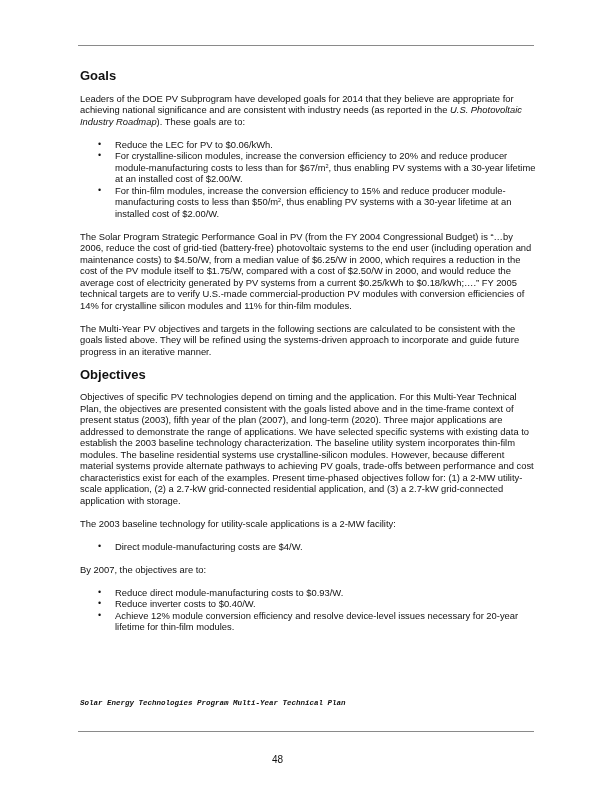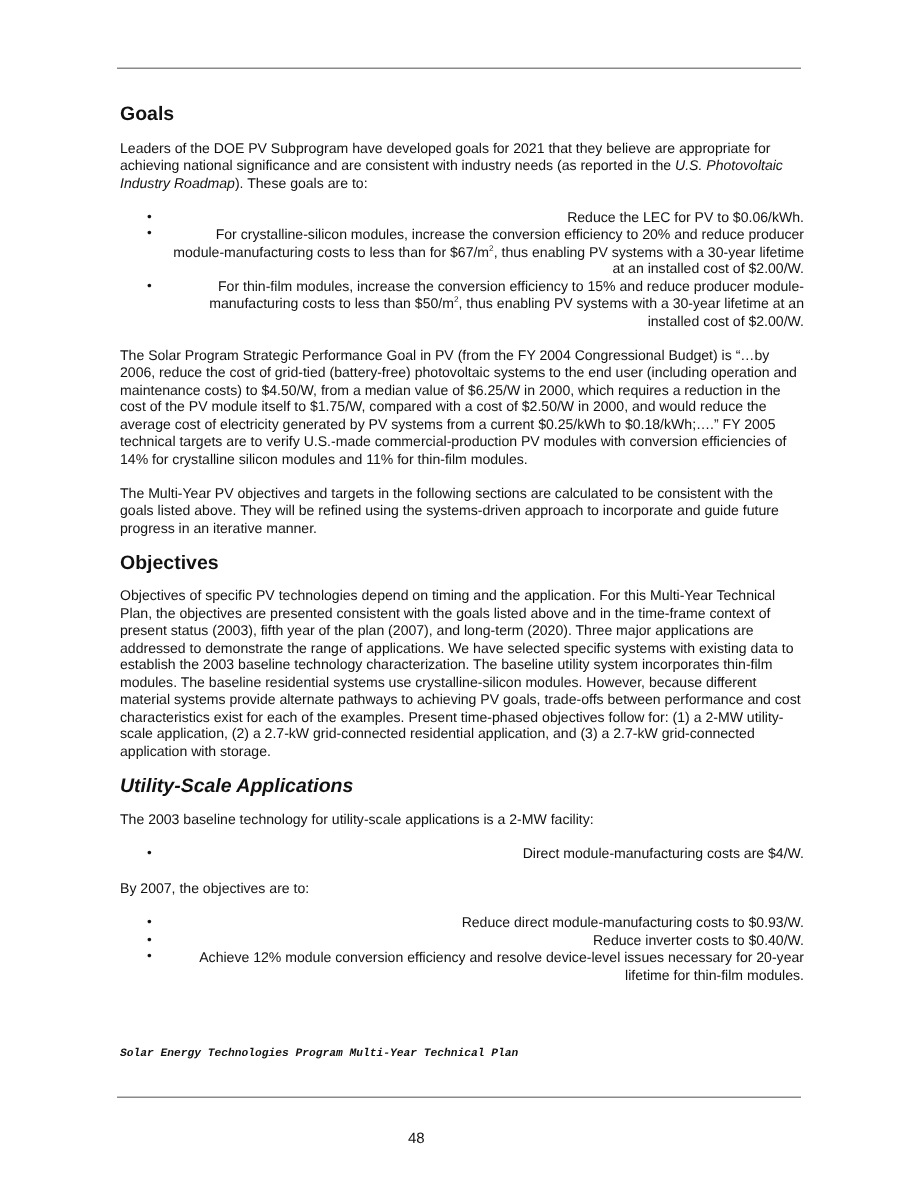--- a/index.html
+++ b/index.html
@@ -5,46 +5,45 @@
     html, body { margin: 0; padding: 0; background: #ffffff; }
     body { width: 612px; height: 792px; position: relative; overflow: hidden;
            font-family: "Liberation Sans", sans-serif; color: #111111; }
     .rule { position: absolute; left: 78px; width: 456px; height: 0; border-top: 1px solid #8a8a8a; }
     .content { position: absolute; left: 80px; top: 70px; width: 456px;
                font-size: 9.4px; line-height: 11.5px; }
     .h { font-weight: bold; margin: 0 0 11px 0; font-size: 13px; }
     .h.it { font-style: italic; }
     p { margin: 0 0 11.5px 0; }
     ul { margin: 0 0 11.5px 0; padding: 0; list-style: none; }
-    li { position: relative; padding-left: 35px; margin: 0; text-align: right; }
+    li { position: relative; padding-left: 35px; margin: 0; }
     li::before { content: "\2022"; position: absolute; left: 18px; top: 0; font-size: 9px; }
     sup { font-size: 5.5px; line-height: 0; vertical-align: 3.5px; }
     .footer { position: absolute; left: 80px; top: 699px; font-size: 7.5px; font-weight: bold; font-style: italic; font-family: Liberation Mono, monospace; }
     .pagenum { position: absolute; left: 0; width: 555px; top: 754px; text-align: center; font-size: 10px; }
   </style>
 </head>
 <body>
 
 <div class="rule" style="top:45px;"></div>
 
 <div class="content">
   <div class="h">Goals</div>
-  <p><span>Leaders of the DOE PV Subprogram have developed goals for 2021 that they believe are appropriate for achieving national significance and are consistent with industry needs (as reported in the </span><i>U.S. Photovoltaic Industry Roadmap</i><span>). These goals are to:</span></p>
+  <p><span>Leaders of the DOE PV Subprogram have developed goals for 2014 that they believe are appropriate for achieving national significance and are consistent with industry needs (as reported in the </span><i>U.S. Photovoltaic Industry Roadmap</i><span>). These goals are to:</span></p>
   <ul>
     <li><span>Reduce the LEC for PV to $0.06/kWh.</span></li>
     <li><span>For crystalline-silicon modules, increase the conversion efficiency to 20% and reduce producer module-manufacturing costs to less than for $67/m</span><sup>2</sup><span>, thus enabling PV systems with a 30-year lifetime at an installed cost of $2.00/W.</span></li>
     <li><span>For thin-film modules, increase the conversion efficiency to 15% and reduce producer module-manufacturing costs to less than $50/m</span><sup>2</sup><span>, thus enabling PV systems with a 30-year lifetime at an installed cost of $2.00/W.</span></li>
   </ul>
   <p>The Solar Program Strategic Performance Goal in PV (from the FY 2004 Congressional Budget) is “…by 2006, reduce the cost of grid-tied (battery-free) photovoltaic systems to the end user (including operation and maintenance costs) to $4.50/W, from a median value of $6.25/W in 2000, which requires a reduction in the cost of the PV module itself to $1.75/W, compared with a cost of $2.50/W in 2000, and would reduce the average cost of electricity generated by PV systems from a current $0.25/kWh to $0.18/kWh;….”  FY 2005 technical targets are to verify U.S.-made commercial-production PV modules with conversion efficiencies of 14% for crystalline silicon modules and 11% for thin-film modules.</p>
   <p>The Multi-Year PV objectives and targets in the following sections are calculated to be consistent with the goals listed above. They will be refined using the systems-driven approach to incorporate and guide future progress in an iterative manner.</p>
 
   <div class="h">Objectives</div>
   <p>Objectives of specific PV technologies depend on timing and the application. For this Multi-Year Technical Plan, the objectives are presented consistent with the goals listed above and in the time-frame context of present status (2003), fifth year of the plan (2007), and long-term (2020). Three major applications are addressed to demonstrate the range of applications. We have selected specific systems with existing data to establish the 2003 baseline technology characterization. The baseline utility system incorporates thin-film modules. The baseline residential systems use crystalline-silicon modules. However, because different material systems provide alternate pathways to achieving PV goals, trade-offs between performance and cost characteristics exist for each of the examples. Present time-phased objectives follow for: (1) a 2-MW utility-scale application, (2) a 2.7-kW grid-connected residential application, and (3) a 2.7-kW grid-connected application with storage.</p>
 
-  <div class="h it">Utility-Scale Applications</div>
   <p>The 2003 baseline technology for utility-scale applications is a 2-MW facility:</p>
   <ul>
     <li>Direct module-manufacturing costs are $4/W.</li>
   </ul>
   <p>By 2007, the objectives are to:</p>
   <ul>
     <li>Reduce direct module-manufacturing costs to $0.93/W.</li>
     <li>Reduce inverter costs to $0.40/W.</li>
     <li>Achieve 12% module conversion efficiency and resolve device-level issues necessary for 20-year lifetime for thin-film modules.</li>
   </ul>

